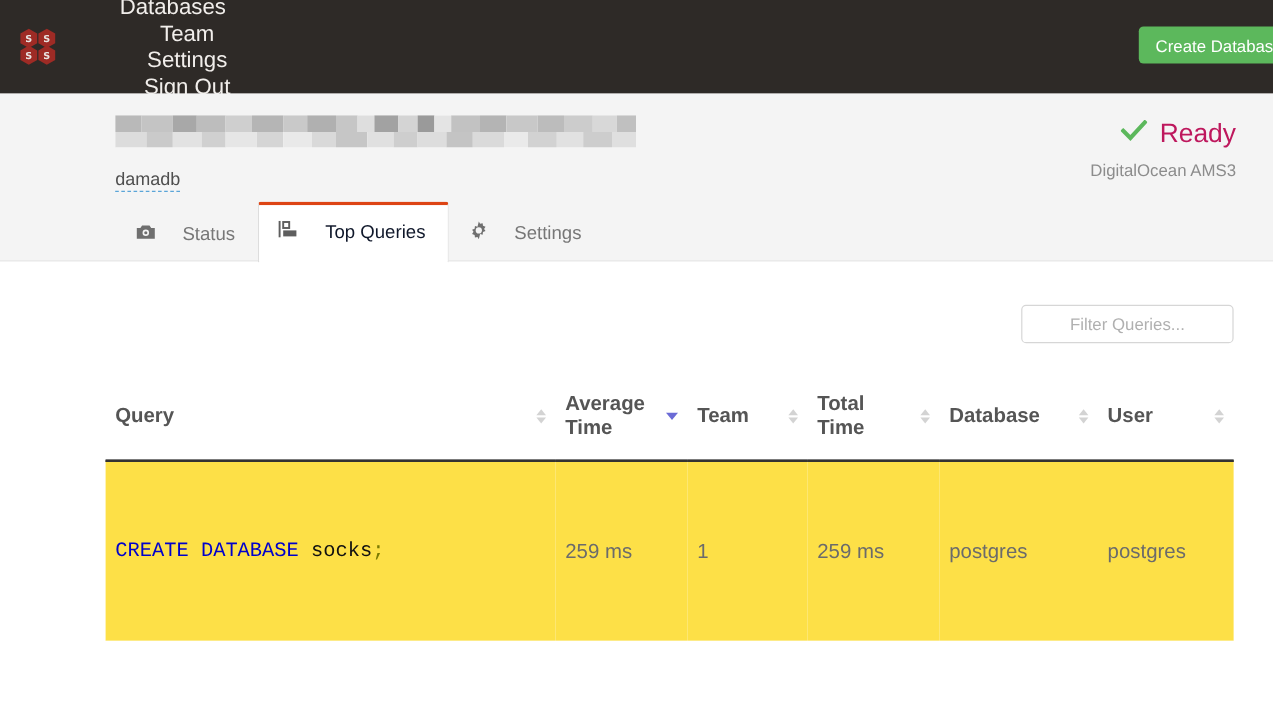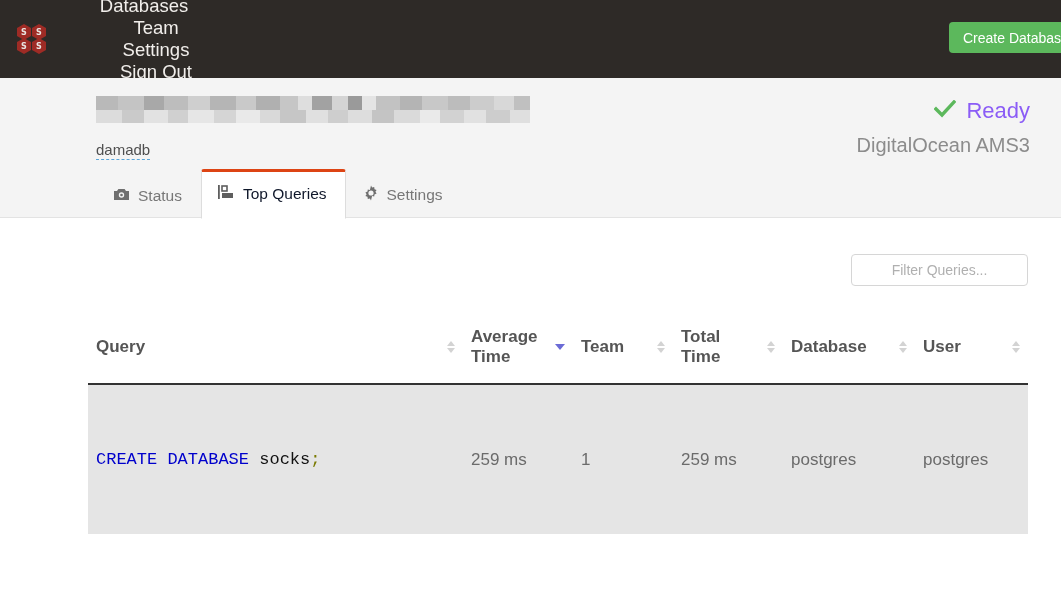--- a/index.html
+++ b/index.html
@@ -94,41 +94,41 @@
   }
   .status-line {
     display: flex;
     align-items: center;
     justify-content: flex-end;
     gap: 10px;
   }
   .check-icon { display: block; }
   .status-text {
     font-size: 22px;
-    color: #8b5cf6;
+    color: #be185d;
     font-weight: normal;
   }
   .provider-text {
     margin-top: 10px;
-    font-size: 20px;
+    font-size: 14px;
     color: #8c8c8c;
   }
 
   
   .tabs {
     position: absolute;
     left: 96px;
     bottom: -1px;
     display: flex;
     align-items: flex-end;
   }
   .tab {
     display: flex;
     align-items: center;
-    gap: 8px;
+    gap: 22px;
     padding: 11px 18px 12px 16px;
     font-size: 15.5px;
     color: #777777;
     cursor: pointer;
     border: 1px solid transparent;
     position: relative;
     background: transparent;
     justify-content: flex-end;
   }
   .tab.active {
@@ -215,21 +215,21 @@
     border-top: 6px solid #6b6bd6;
   }
 
   table.qtable tbody td {
     padding: 0 8px;
     height: 150px;
     vertical-align: middle;
     font-size: 17px;
     color: #6b6b6b;
   }
-  table.qtable tbody tr.odd td { background: #e5e5e5; }
+  table.qtable tbody tr.odd td { background: #fde047; }
   table.qtable tbody tr.even td { background: #ffffff; }
 
   td.query-cell {
     font-family: "Liberation Mono", monospace;
     font-size: 14.5px;
     color: #222222;
     padding-left: 42px;
     white-space: pre;
   }
   .kw { color: #0000cc; }

